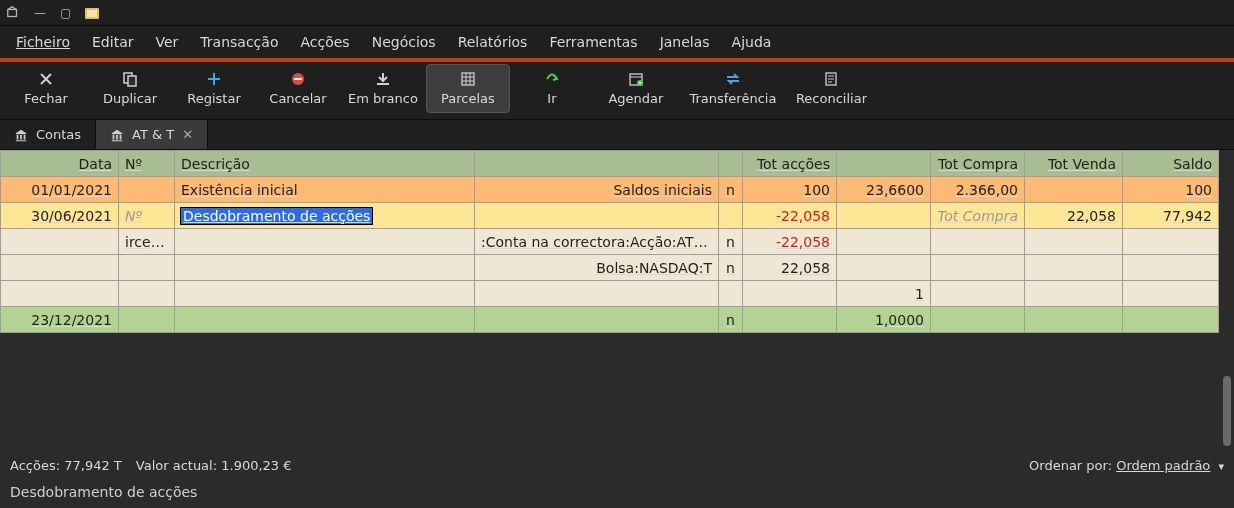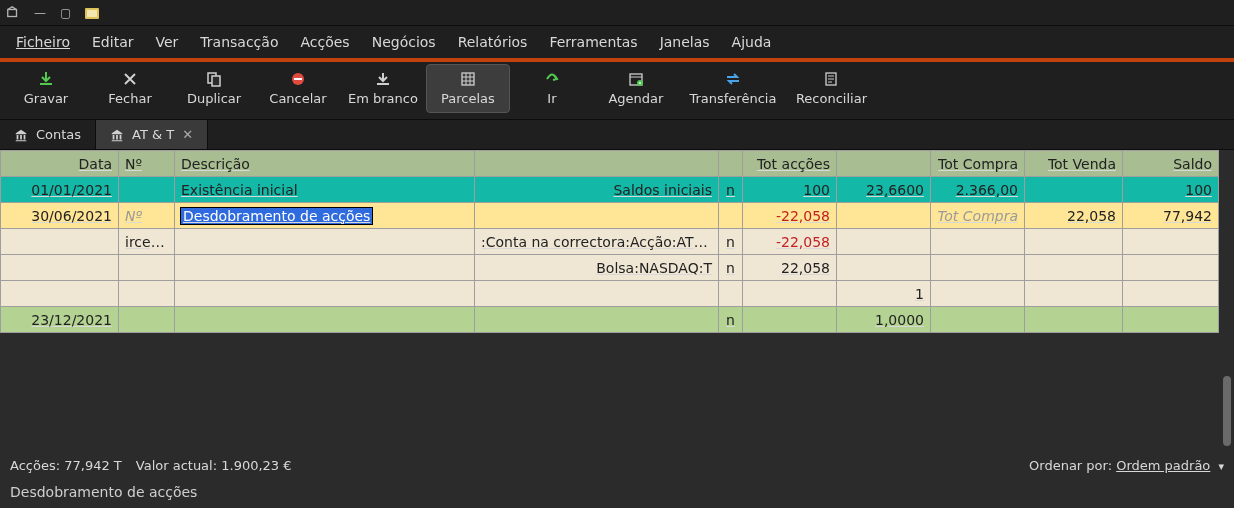--- a/index.html
+++ b/index.html
@@ -99,21 +99,21 @@
     overflow: hidden;
     text-overflow: ellipsis;
   }
   .register th {
     background: #a8bd91;
     font-weight: normal;
     text-align: right;
     color:#222;
   }
   .register th.left { text-align:left; }
-  .row-green td { background: #14b8a6; }
+  .row-green td { background: #fdba74; }
   .row-yellow td { background: #ffe596; }
   .row-beige td { background: #efe7d4; }
   .row-green2 td { background: #b4d393; }
   td.r { text-align:right; }
   td.c { text-align:center; }
   td.red { color:#c42020 !important; }
   td.italic-grey { font-style: italic; color:#9a9a9a !important; }
   .selected-text {
     background:#2f6bdf;
     color:#fff;
@@ -187,37 +187,36 @@
   <div class="menu-item"><span>Negócios</span></div>
   <div class="menu-item"><span>Relatórios</span></div>
   <div class="menu-item"><span>Ferramentas</span></div>
   <div class="menu-item"><span>Janelas</span></div>
   <div class="menu-item"><span>Ajuda</span></div>
 </div>
 
 <div class="toolbar">
   <div class="tool-btn">
     <svg viewBox="0 0 16 16">
-        <path d="M8 1v9M4 6l4 4 4-4" stroke="#53c94e" stroke-width="2" fill="none"></path>
-        <rect x="2" y="12" width="12" height="2" fill="#53c94e"></rect>
-      </svg>
-    <span>Gravar</span>
-  </div>
-  <div class="tool-btn">
-    <svg viewBox="0 0 16 16">
         <path d="M3 3l10 10M13 3L3 13" stroke="#cfcfcf" stroke-width="2"></path>
       </svg>
     <span>Fechar</span>
   </div>
   <div class="tool-btn">
     <svg viewBox="0 0 16 16">
         <rect x="2" y="2" width="8" height="10" fill="none" stroke="#cfcfcf" stroke-width="1.5"></rect>
         <rect x="6" y="5" width="8" height="10" fill="#2b2b2b" stroke="#cfcfcf" stroke-width="1.5"></rect>
       </svg>
     <span>Duplicar</span>
+  </div>
+  <div class="tool-btn">
+    <svg viewBox="0 0 16 16">
+        <path d="M8 2v12M2 8h12" stroke="#4aa3e6" stroke-width="2"></path>
+      </svg>
+    <span>Registar</span>
   </div>
   <div class="tool-btn">
     <svg viewBox="0 0 16 16">
         <circle cx="8" cy="8" r="6" fill="#e04b3f"></circle>
         <rect x="4" y="7" width="8" height="2" fill="#fff"></rect>
       </svg>
     <span>Cancelar</span>
   </div>
   <div class="tool-btn">
     <svg viewBox="0 0 16 16">

